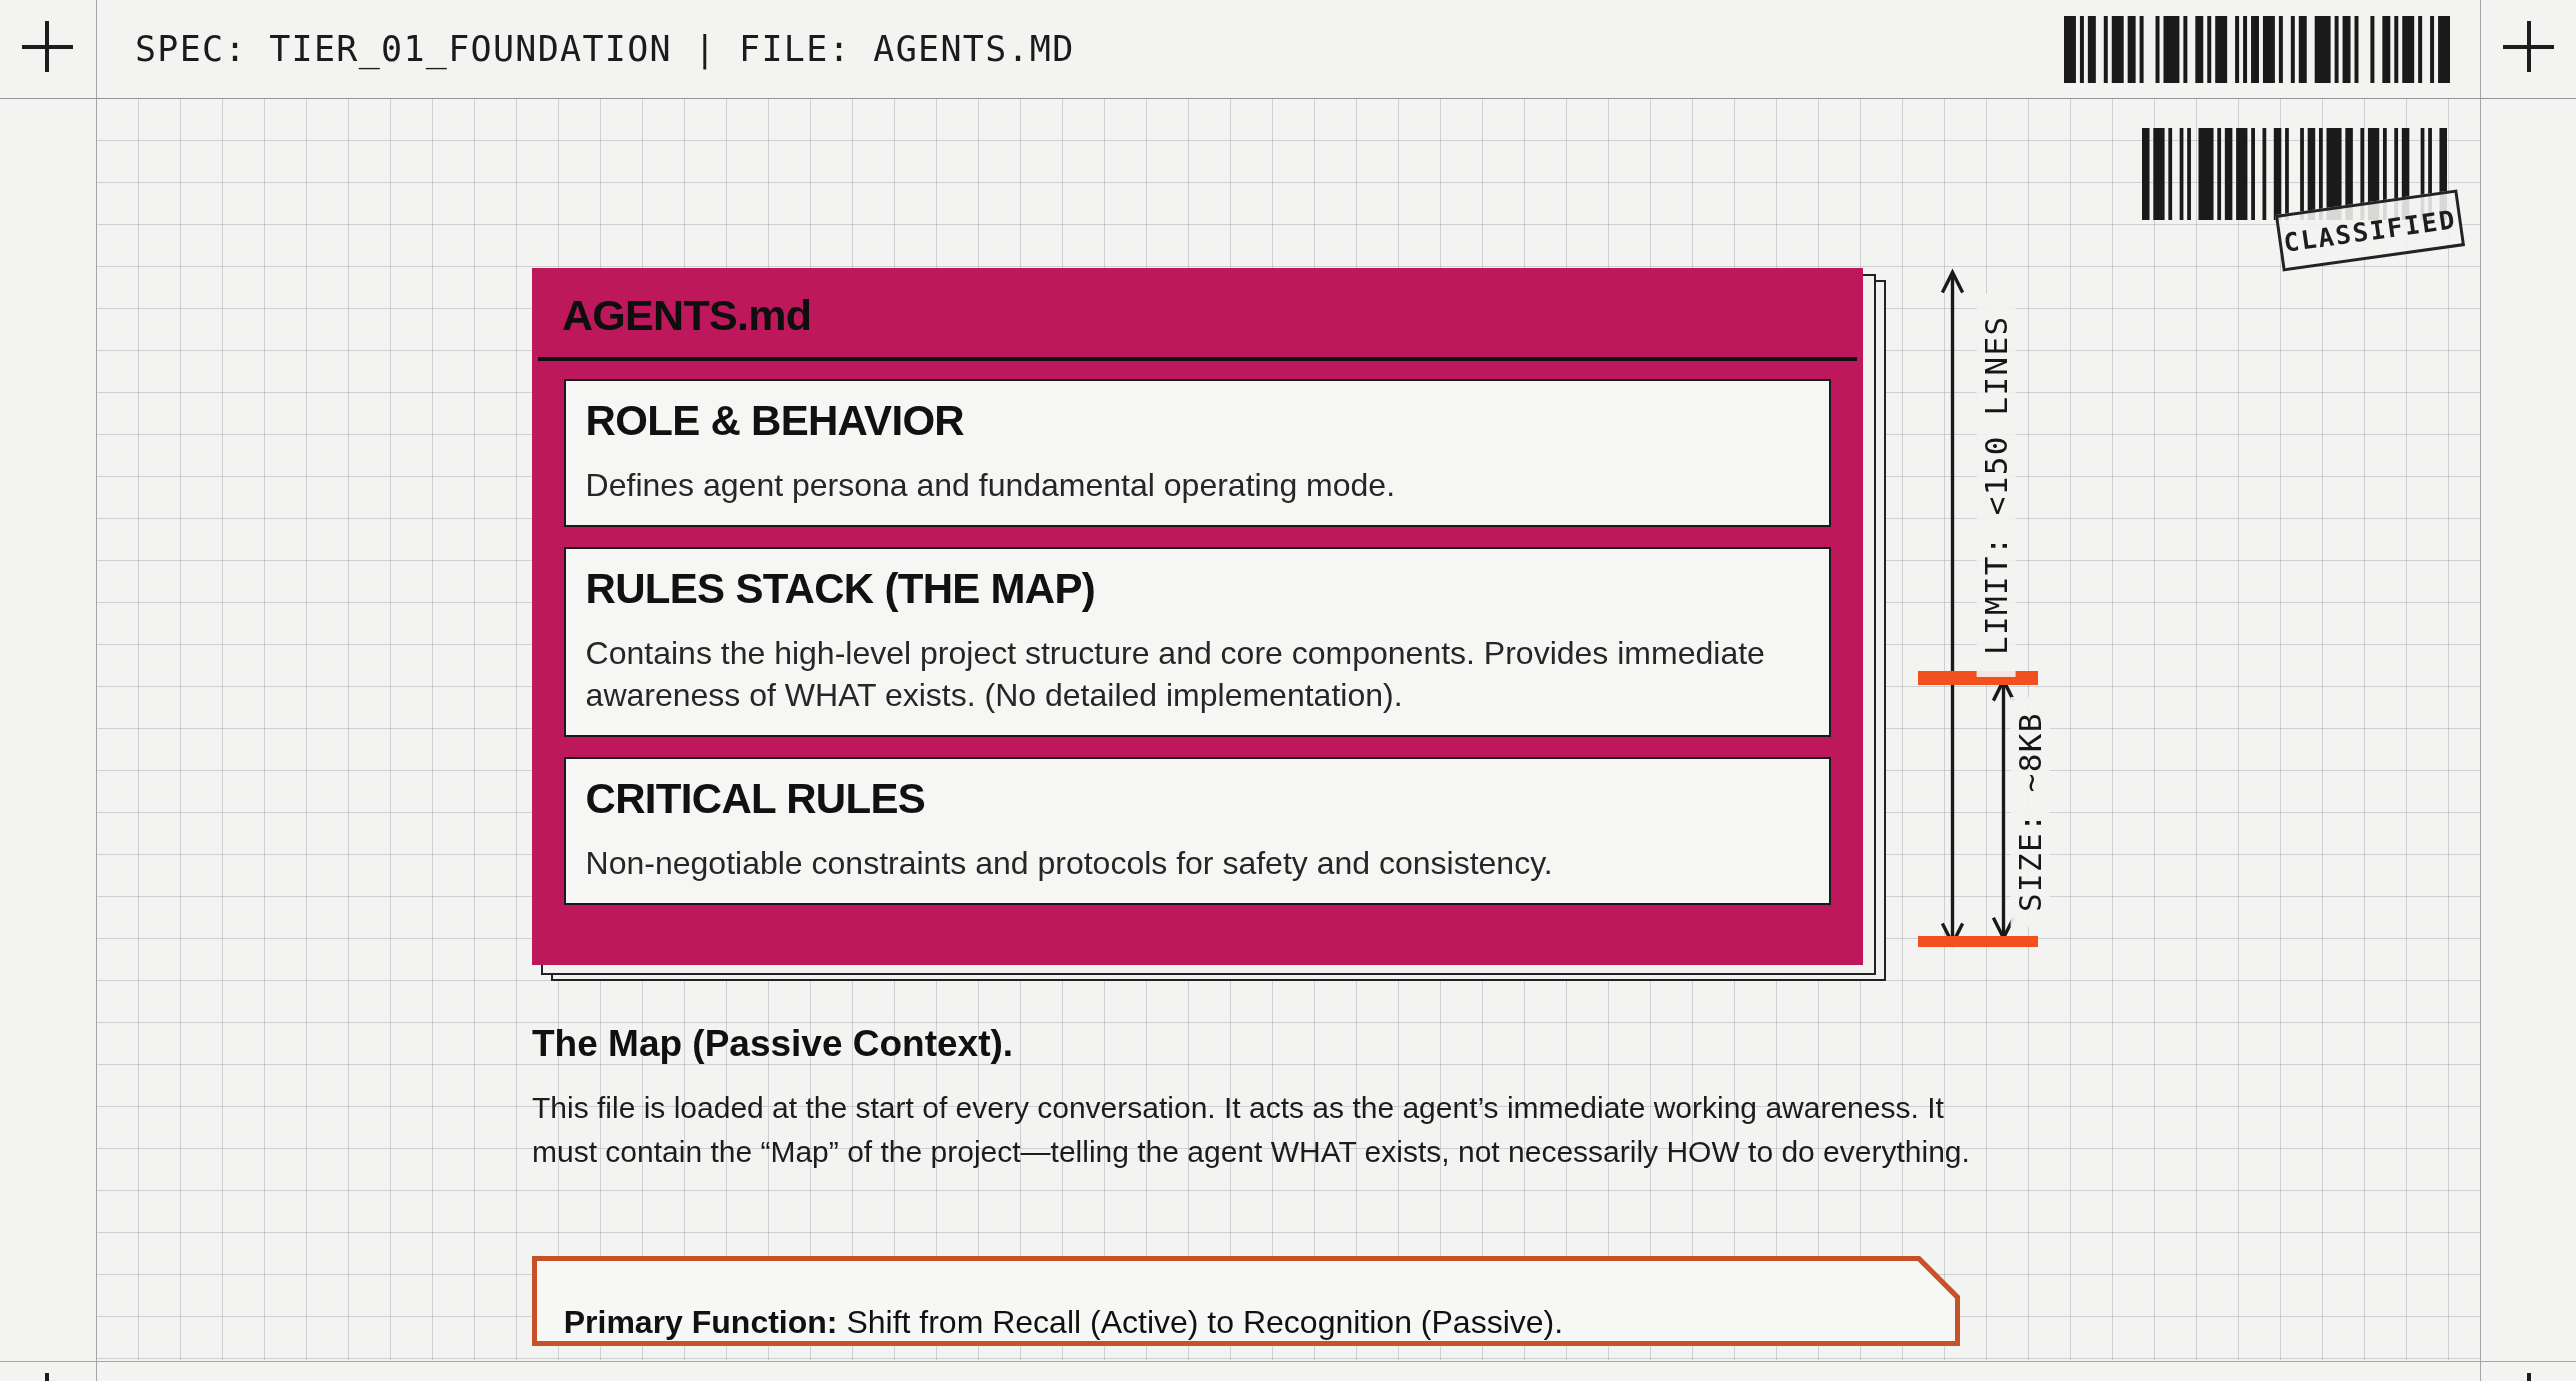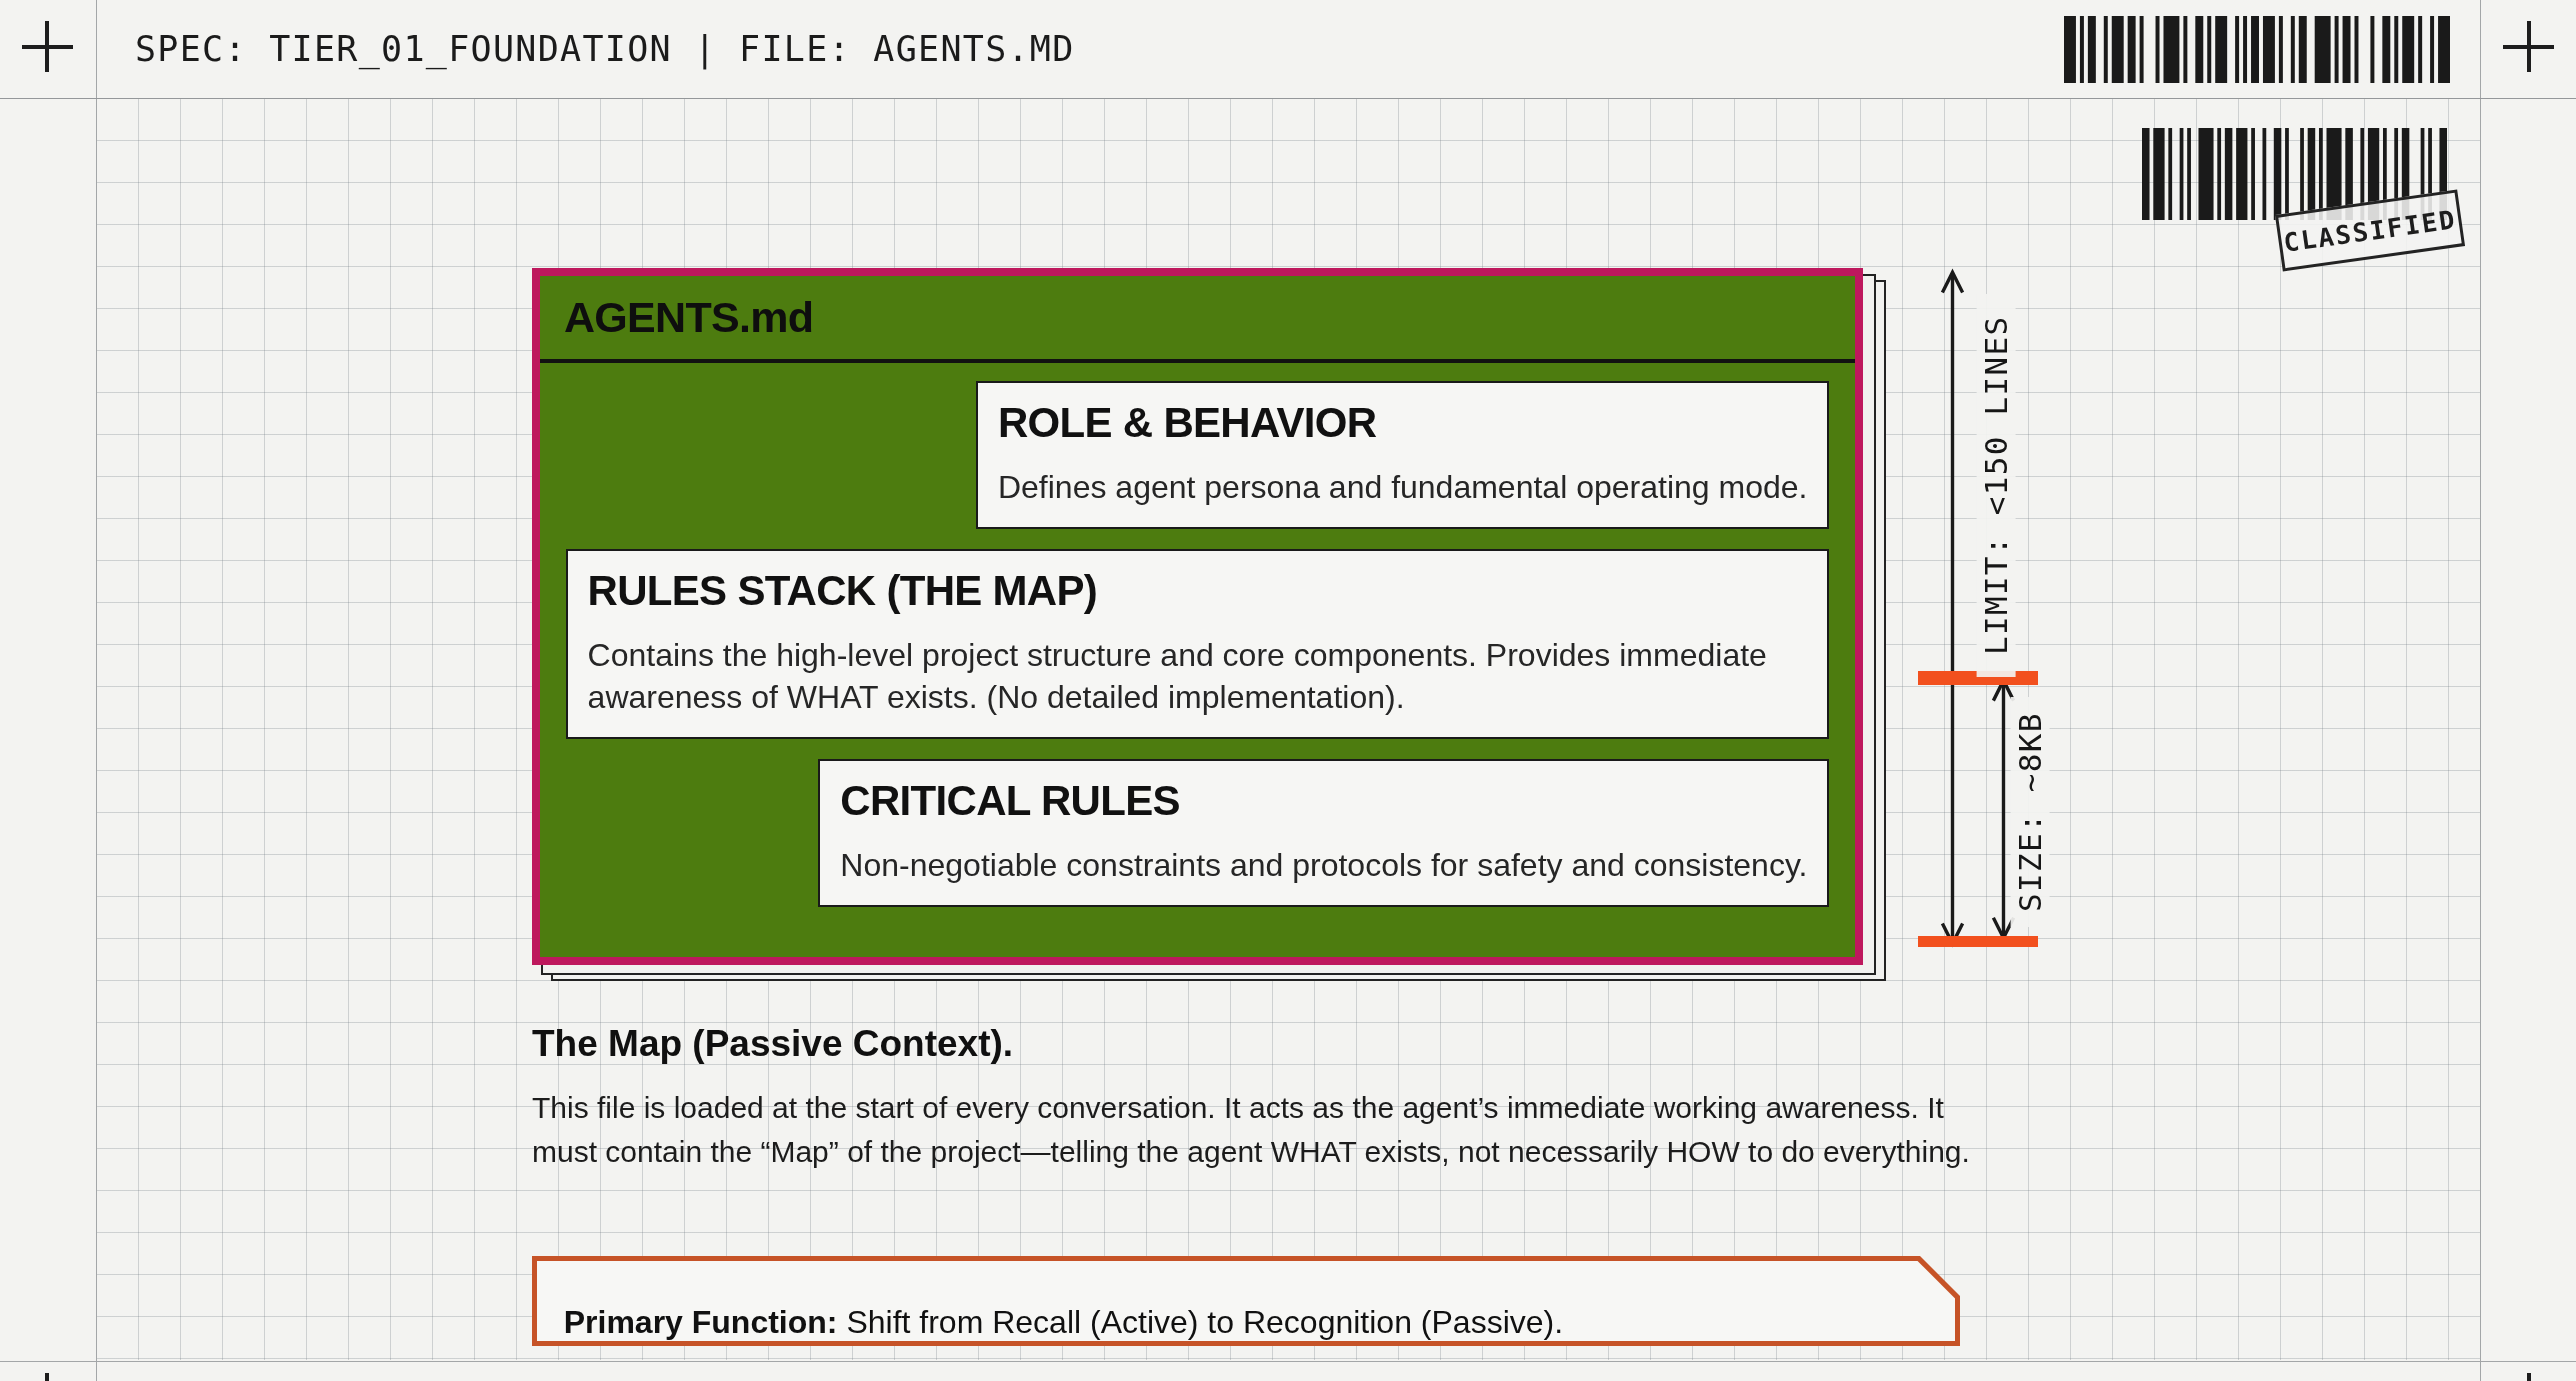--- a/index.html
+++ b/index.html
@@ -46,31 +46,31 @@
     display:flex;align-items:center;justify-content:center;
     font-size:25.6px;font-weight:bold;letter-spacing:2px;color:#1d1d1d;
   }
 
   
   .sheet{position:absolute;border:2.7px solid #222;background:#f1f1ef;}
   #sheet-3{left:551px;top:280px;width:1331px;height:697px;}
   #sheet-2{left:541px;top:274px;width:1331px;height:697px;}
   .card{
     position:absolute;left:532px;top:268px;width:1331px;height:697px;
-    border:8px solid #be185d;background:#4d7c0f;box-sizing:border-box;
+    border:6px solid #be185d;background:#be185d;box-sizing:border-box;
     display:flex;flex-direction:column;
   }
   .card-title-bar{
     height:87px;border-bottom:4px solid #111;flex:none;
     display:flex;align-items:center;padding-left:24px;box-sizing:border-box;
   }
   .card-title{font-size:43px;font-weight:bold;letter-spacing:-0.7px;color:#0e0e0e;}
   .card-sections{
     flex:1;display:flex;flex-direction:column;gap:20px;
-    padding:18px 25.6px 23px 25.6px;box-sizing:border-box;align-items:flex-end;
+    padding:18px 25.6px 23px 25.6px;box-sizing:border-box;
   }
   .section{
     border:2.7px solid #1a1a1a;background:#f6f6f4;
     padding:16px 20px 19px 20px;flex:none;
   }
   .section-title{font-size:42px;font-weight:bold;letter-spacing:-0.7px;color:#111;}
   .section-desc{font-size:32px;color:#262626;line-height:42px;margin-top:19px;max-width:1228px;}
 
   
   .dim-svg{position:absolute;overflow:visible;}

